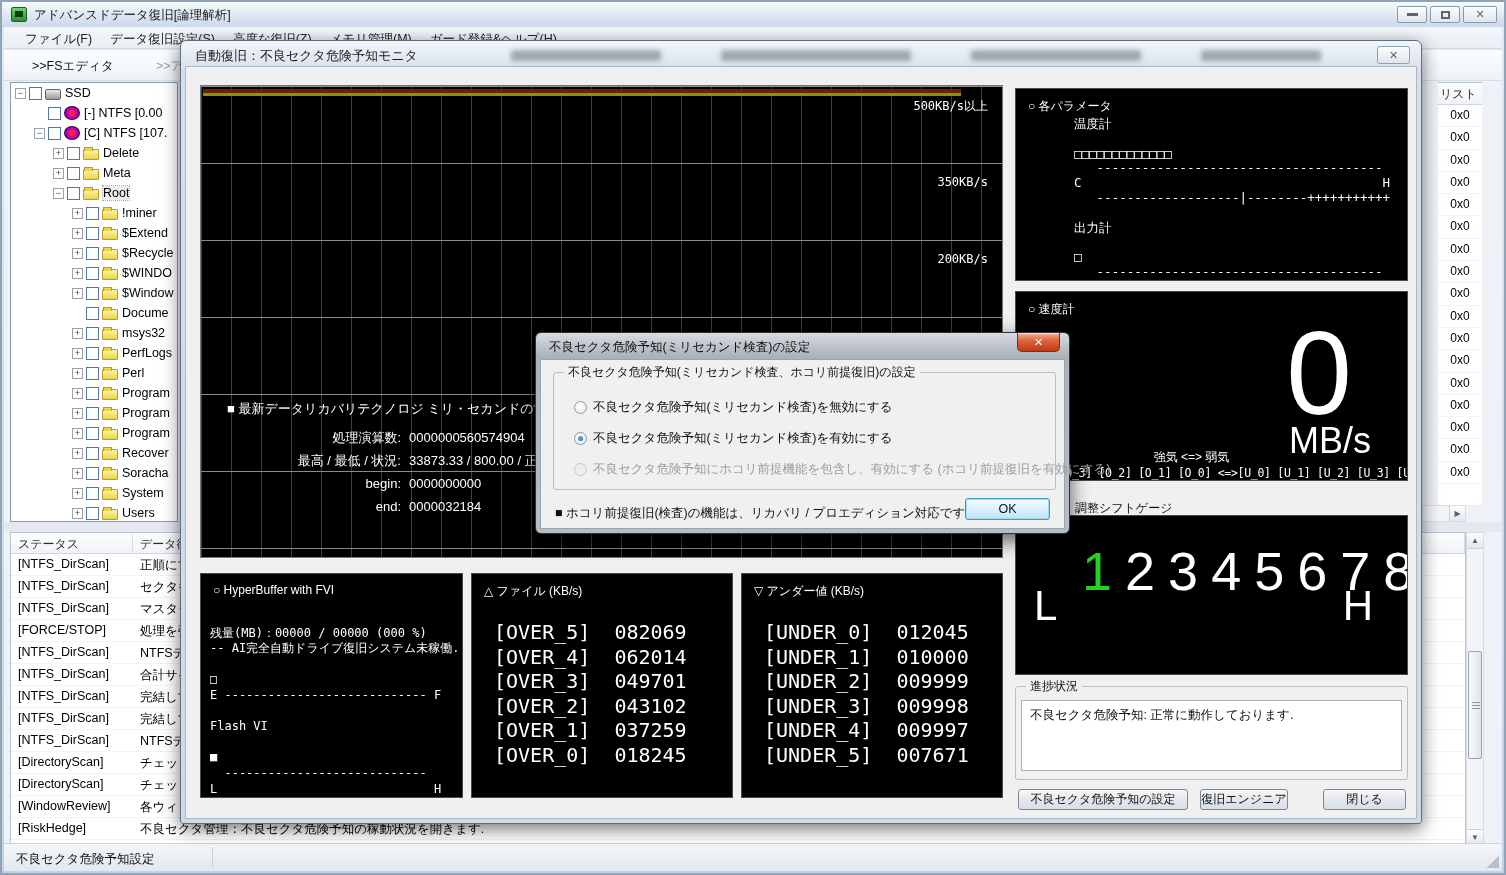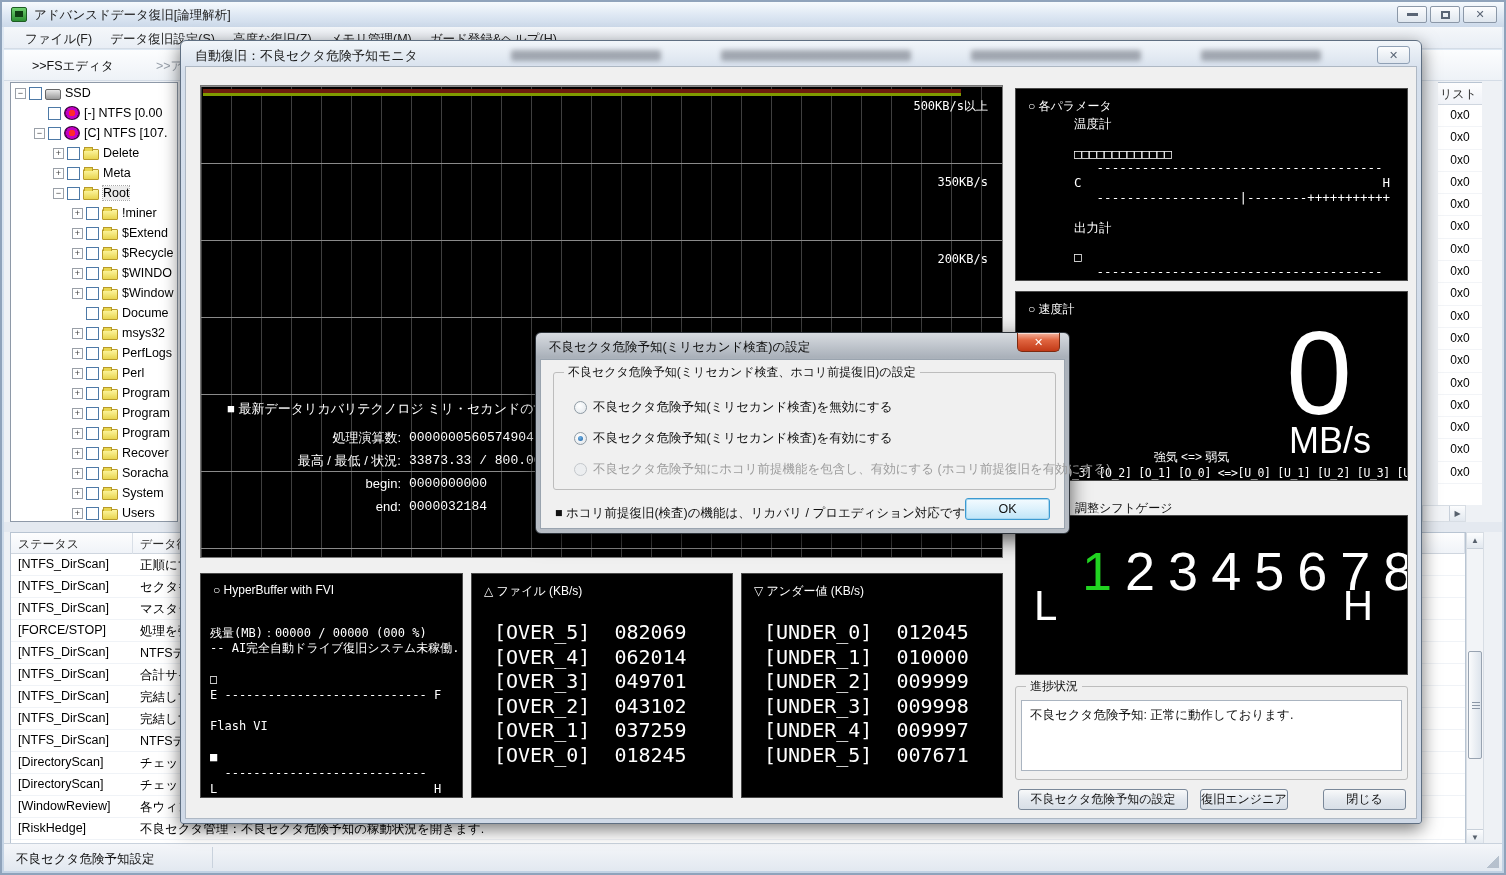--- a/index.html
+++ b/index.html
@@ -107,21 +107,21 @@
   
   .graph{position:absolute;left:19px;top:44px;width:803px;height:473px;background:#000;border:1px solid #767676;overflow:hidden;
     background-image:repeating-linear-gradient(180deg,#8a8a8a 0 1px,transparent 1px 77px),
                      repeating-linear-gradient(90deg,#3f3f3f 0 1px,transparent 1px 30px);}
   .g-line-red{position:absolute;left:2px;top:3px;width:758px;height:4px;background:#6e1d0e;}
   .g-line-green{position:absolute;left:2px;top:7px;width:758px;height:3px;background:#7f9a00;}
   .g-label{position:absolute;right:14px;font-size:12px;color:#fff;white-space:nowrap;font-family:"DejaVu Sans Mono","Liberation Mono",monospace;}
   .g-headline{position:absolute;left:26px;top:314px;font-size:13px;color:#fff;white-space:nowrap;}
   .g-stats{position:absolute;left:10px;top:340px;color:#fff;font-size:13px;
     display:grid;grid-template-columns:190px auto;line-height:23px;column-gap:8px;}
-  .g-stats .lab{text-align:right;white-space:pre;} .g-stats .val{white-space:pre;font-family:Liberation Mono, monospace;}
+  .g-stats .lab{text-align:right;white-space:pre;} .g-stats .val{white-space:pre;font-family:Liberation Sans, sans-serif;}
 
   
   .bpanel{position:absolute;background:#000;border:1px solid #4a4a4a;overflow:hidden;color:#fff;}
   .bp-title{position:absolute;left:12px;top:9px;font-size:12px;color:#fff;white-space:nowrap;}
   .bp-pre{position:absolute;white-space:pre;color:#fff;}
   .p-hyper{left:19px;top:532px;width:263px;height:225px;}
   .p-over {left:290px;top:532px;width:262px;height:225px;}
   .p-under{left:560px;top:532px;width:262px;height:225px;}
   .ou-list{left:22px;top:46px;font-size:20px;line-height:24.5px;font-family:"DejaVu Sans Mono","Liberation Mono",monospace;}
   .hyper-lines{left:9px;top:36px;font-size:12px;line-height:15.6px;font-family:"DejaVu Sans Mono","Liberation Mono",monospace;}

